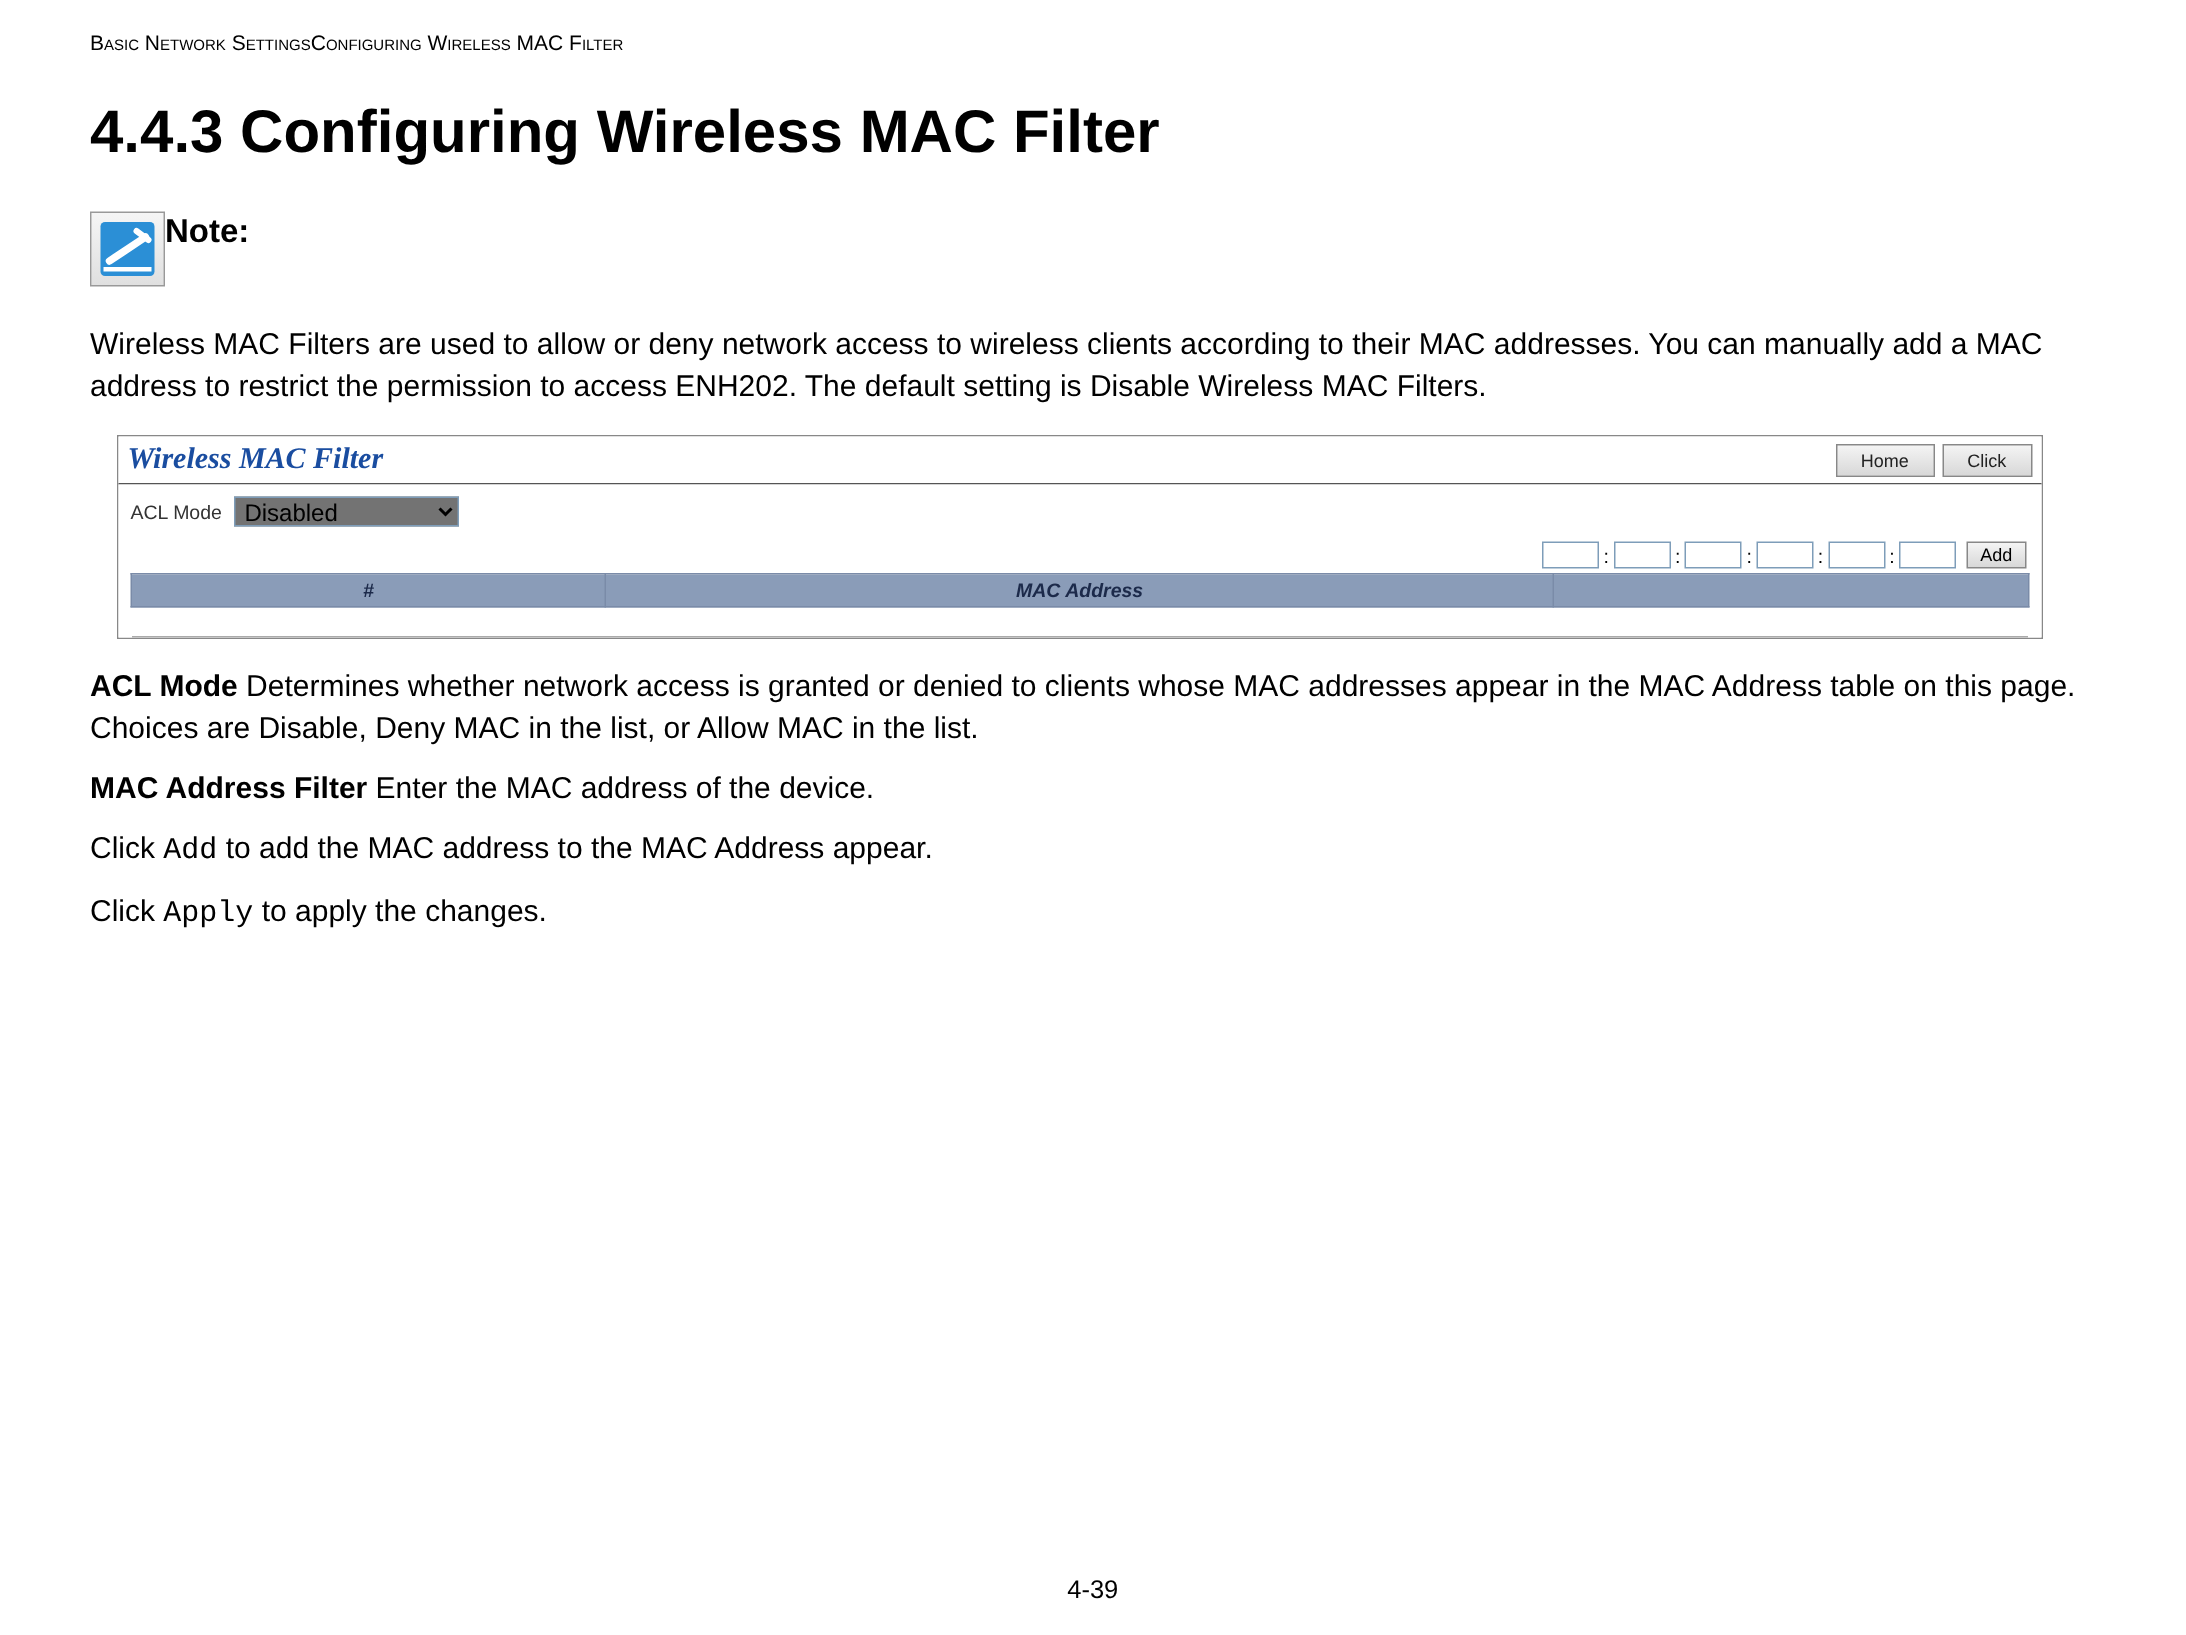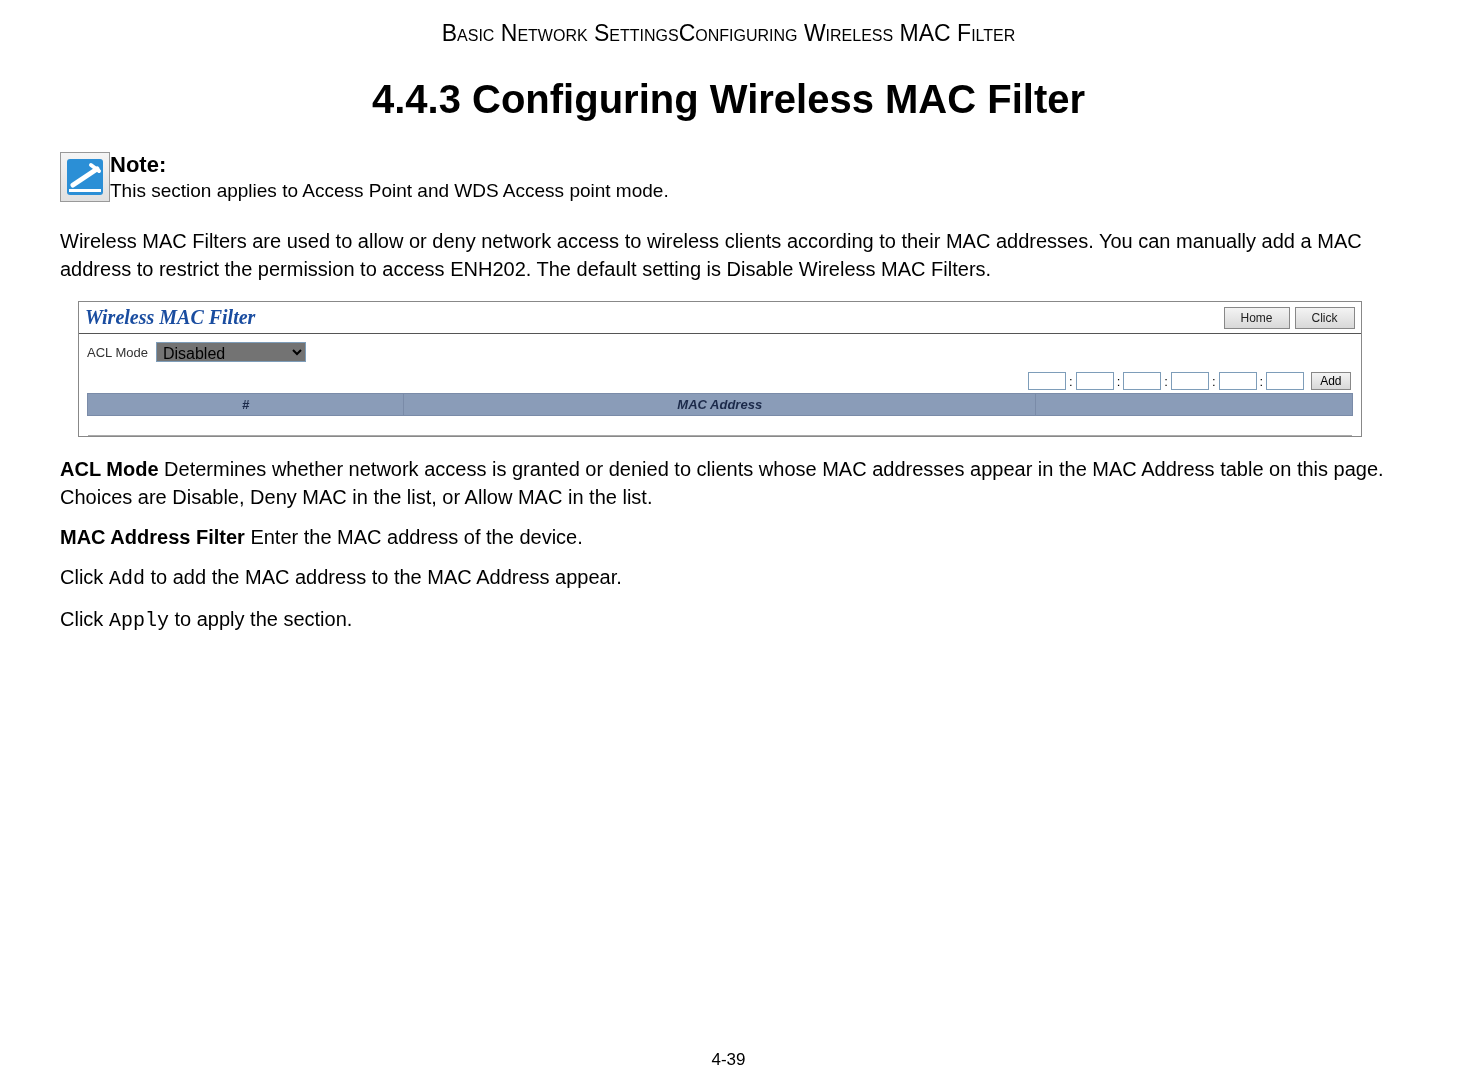--- a/index.html
+++ b/index.html
@@ -10,33 +10,32 @@
     body {
       font-family: Arial, Helvetica, sans-serif;
       background: #fff;
       width: 1457px;
       height: 1090px;
       position: relative;
       padding: 0 60px;
     }
     .header-row {
       display: flex;
-      justify-content: center;
+      justify-content: flex-start;
       font-variant: small-caps;
-      font-size: 23px;
+      font-size: 14px;
       color: #000;
       padding-top: 20px;
     }
     .section-title {
       font-size: 40px;
       font-weight: bold;
       font-family: Verdana, Arial, sans-serif;
       margin-top: 30px;
       margin-bottom: 30px;
-      text-align: center;
     }
     .note-block {
       display: flex;
       align-items: flex-start;
       margin-bottom: 25px;
     }
     .note-icon {
       width: 50px;
       height: 50px;
       border: 1px solid #999;
@@ -207,21 +206,20 @@
   <div class="note-icon">
     <svg viewBox="0 0 40 40">
       <rect x="2" y="2" width="36" height="36" rx="3" fill="#2b8fd6"></rect>
       <path d="M8 28 L32 12" stroke="#fff" stroke-width="5" stroke-linecap="round"></path>
       <path d="M26 8 L34 14" stroke="#fff" stroke-width="4" stroke-linecap="round" fill="none"></path>
       <rect x="4" y="32" width="32" height="3" fill="#fff"></rect>
     </svg>
   </div>
   <div class="note-text">
     <div class="note-label">Note:</div>
-    <div>This section applies to Access Point and WDS Access point mode.</div>
   </div>
 </div>
 
 <p class="body-text">Wireless MAC Filters are used to allow or deny network access to wireless clients according to their MAC addresses. You can manually add a MAC address to restrict the permission to access ENH202. The default setting is Disable Wireless MAC Filters.</p>
 
 <div class="screenshot">
   <div class="ss-header">
     <span class="ss-title">Wireless MAC Filter</span>
     <div class="ss-buttons">
       <button class="ss-btn">Home</button>
@@ -272,16 +270,16 @@
 
 <p class="body-text">
   <span class="def-term">MAC Address Filter</span><span>  Enter the MAC address of the device.</span>
 </p>
 
 <p class="body-text">
   <span>Click </span><span class="monospace">Add</span><span> to add the MAC address to the MAC Address appear.</span>
 </p>
 
 <p class="body-text">
-  <span>Click </span><span class="monospace">Apply</span><span> to apply the section.</span>
+  <span>Click </span><span class="monospace">Apply</span><span> to apply the changes.</span>
 </p>
 
 <div class="page-number">4-39</div>
 
 </body></html>

